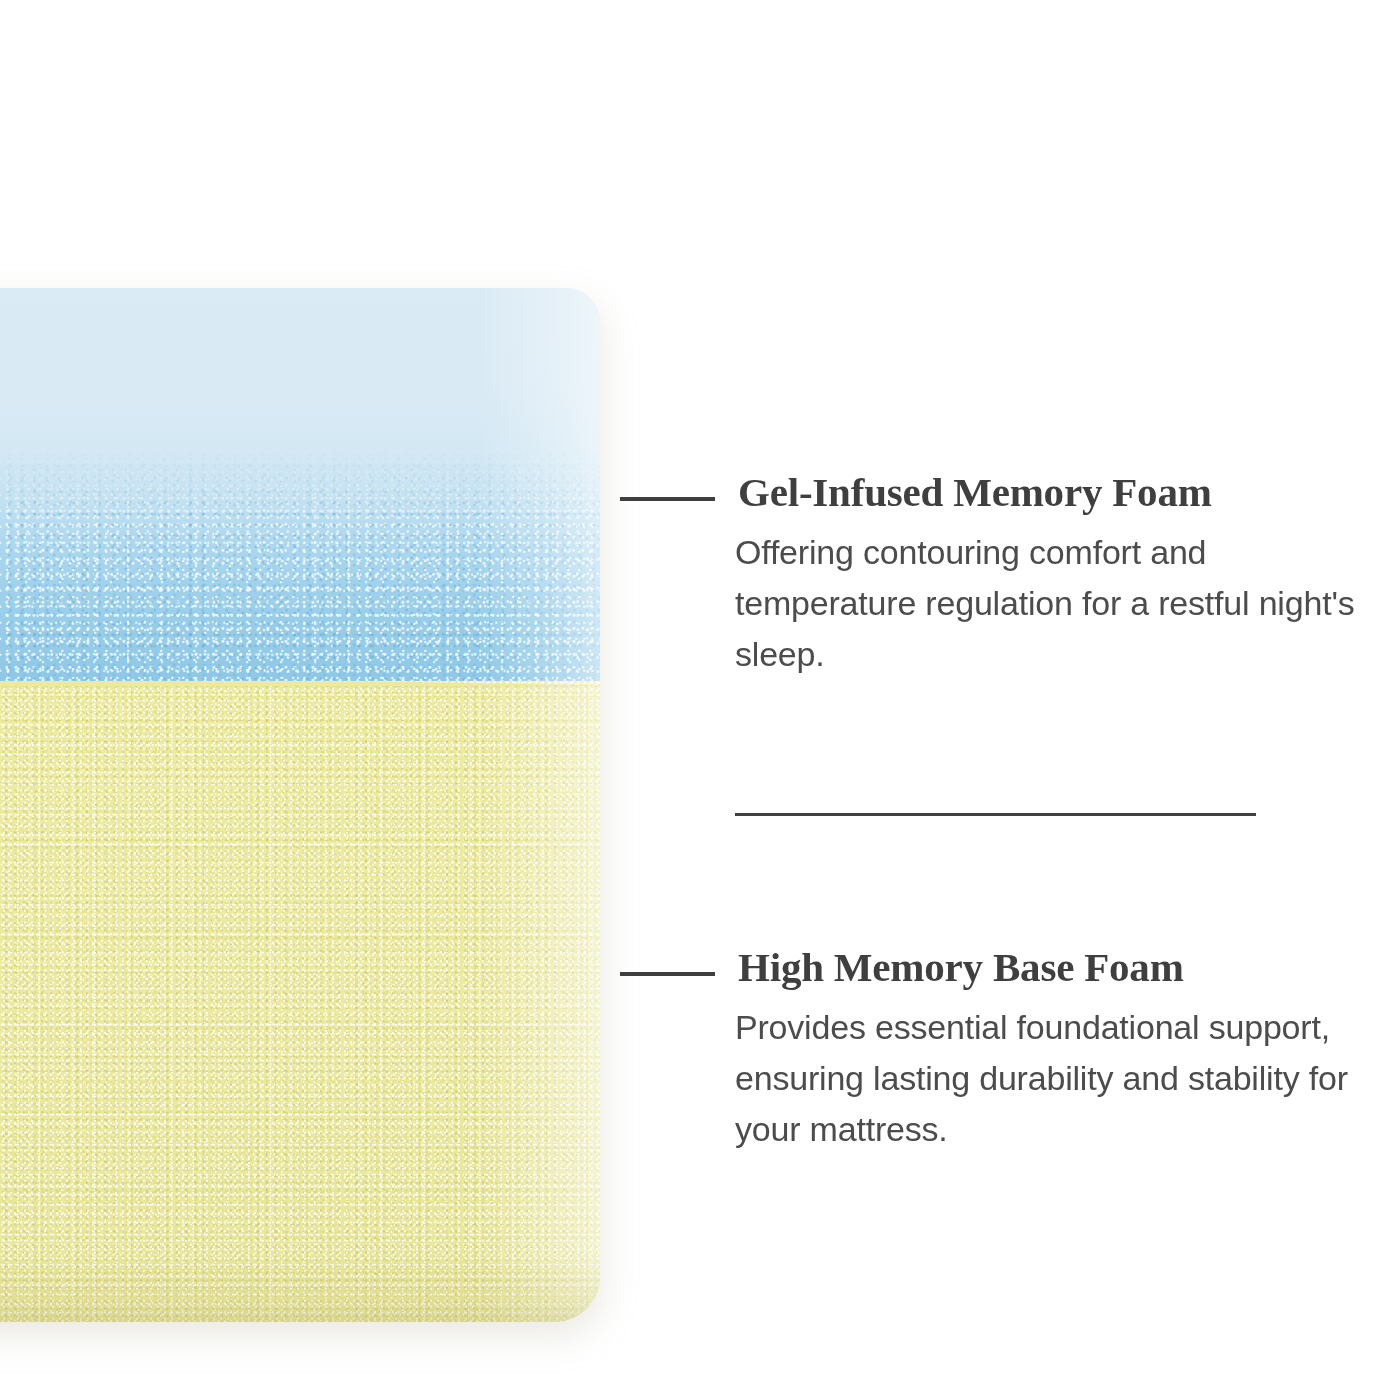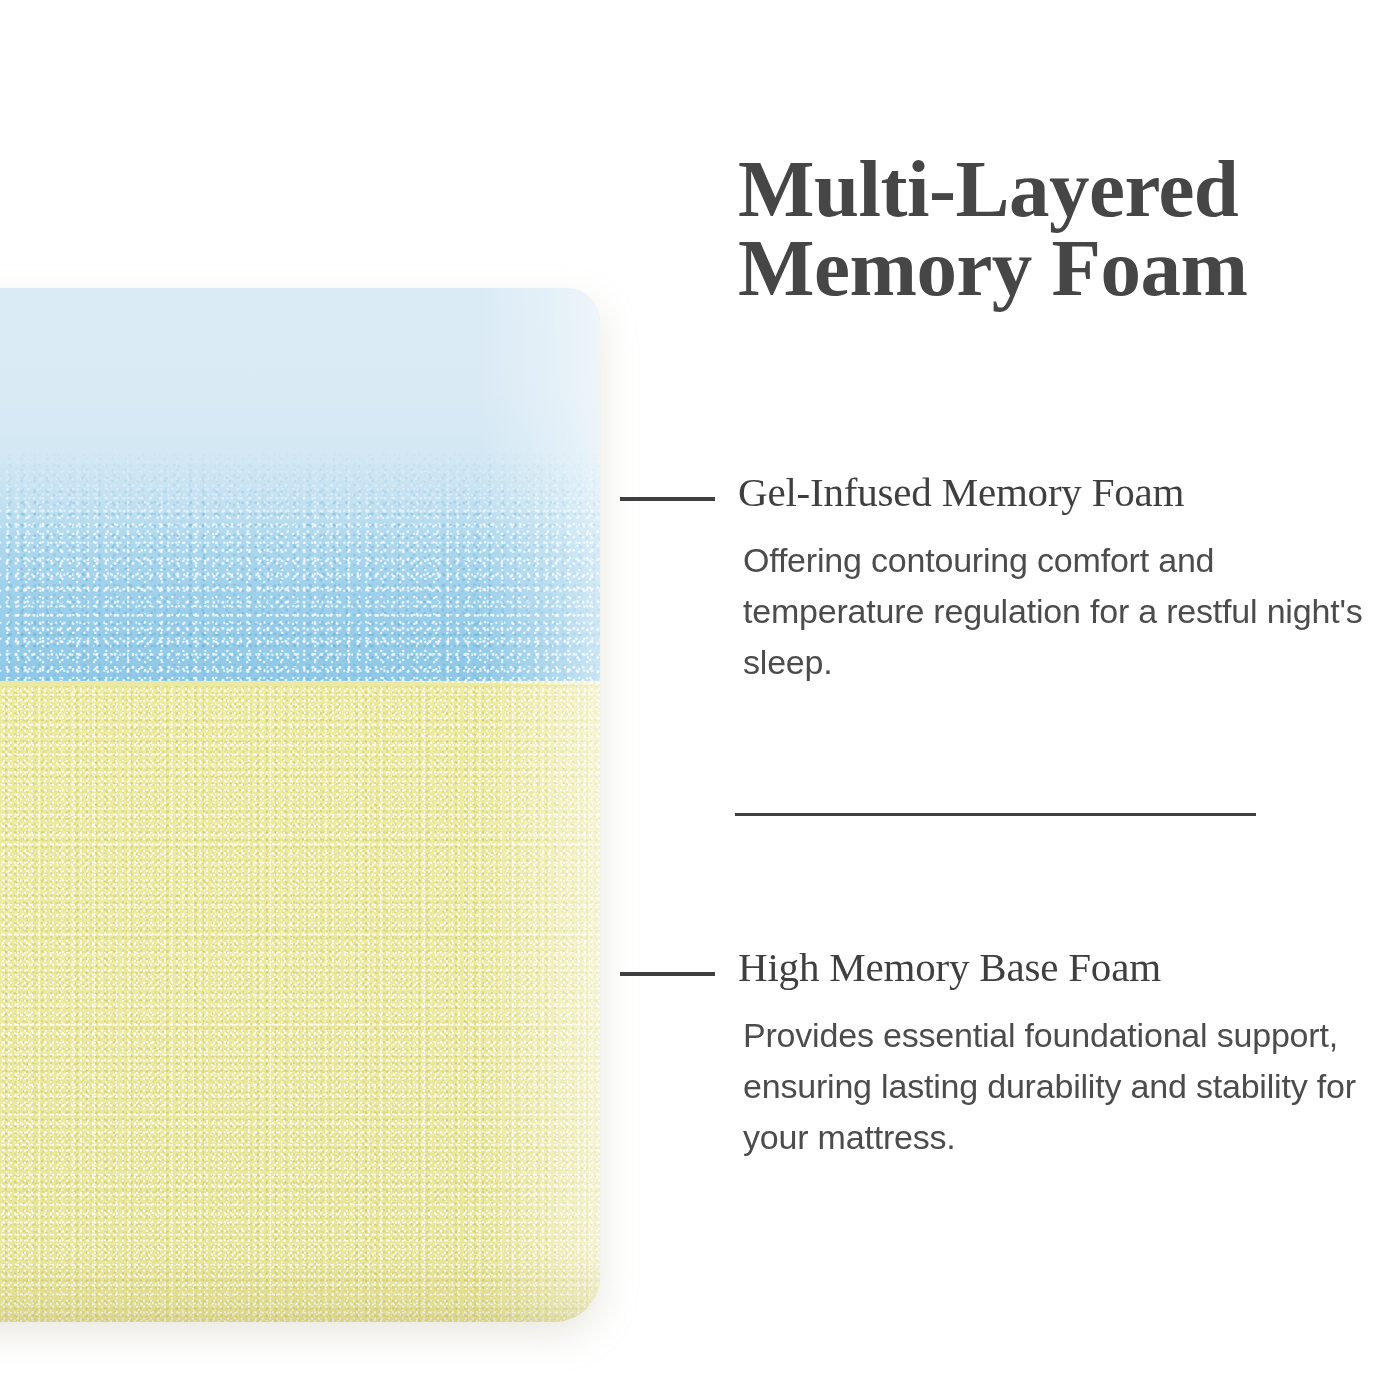--- a/index.html
+++ b/index.html
@@ -176,33 +176,33 @@
     width: 95px;
     height: 4px;
     background: #3f3f3f;
   }
   .section-heading {
     position: absolute;
     left: 118px;
     top: 0;
     margin: 0;
     font-family: "Liberation Serif", serif;
-    font-weight: 400;
+    font-weight: 700;
     font-size: 41px;
     line-height: 1.0;
     letter-spacing: -0.2px;
     color: #3f3f3f;
     white-space: nowrap;
   }
   .section-body {
     position: absolute;
     left: 115px;
     top: 55px;
     width: 640px;
-    margin: 8px;
+    margin: 0;
     font-family: "Liberation Sans", sans-serif;
     font-weight: 400;
     font-size: 34px;
     line-height: 51px;
     letter-spacing: -0.2px;
     color: #4c4c4c;
   }
   #section-base .section-body { width: 650px; }
 
   #section-divider {
@@ -236,21 +236,20 @@
       <svg width="660" height="26" viewBox="0 0 660 26" aria-hidden="true">
         <path d="M0,20 L430,20 Q530,20 590,26 L660,26 L660,0 L0,0 Z" fill="none"></path>
         <path d="M0,21 C180,21 360,21 470,22 C550,23 610,25 660,26 L660,26 L0,26 Z" fill="#eceaa0"></path>
       </svg>
     </div>
 
   </div>
 
   <div id="content">
 
-    <h1 id="page-title">Multi-Layered Memory Foam</h1>
 
     <div class="section" id="section-gel">
       <span class="lead-dash"></span>
       <h2 class="section-heading">Gel-Infused Memory Foam</h2>
       <p class="section-body">Offering contouring comfort and temperature regulation for a restful night's sleep.</p>
     </div>
 
     <div id="section-divider"></div>
 
     <div class="section" id="section-base">

